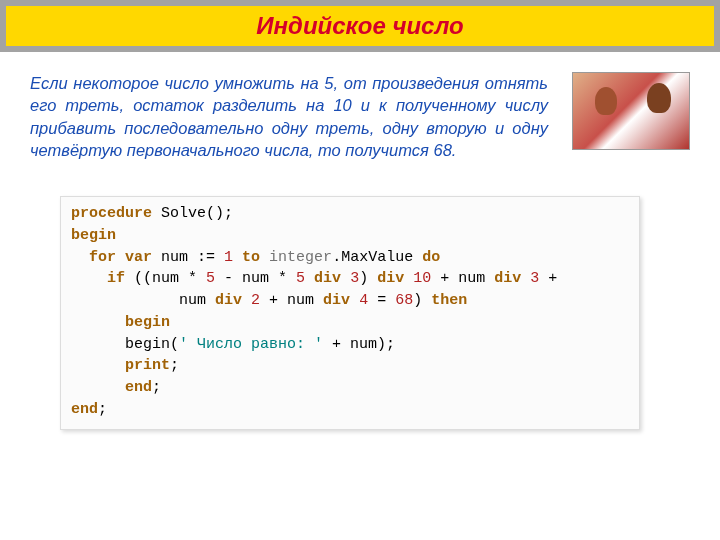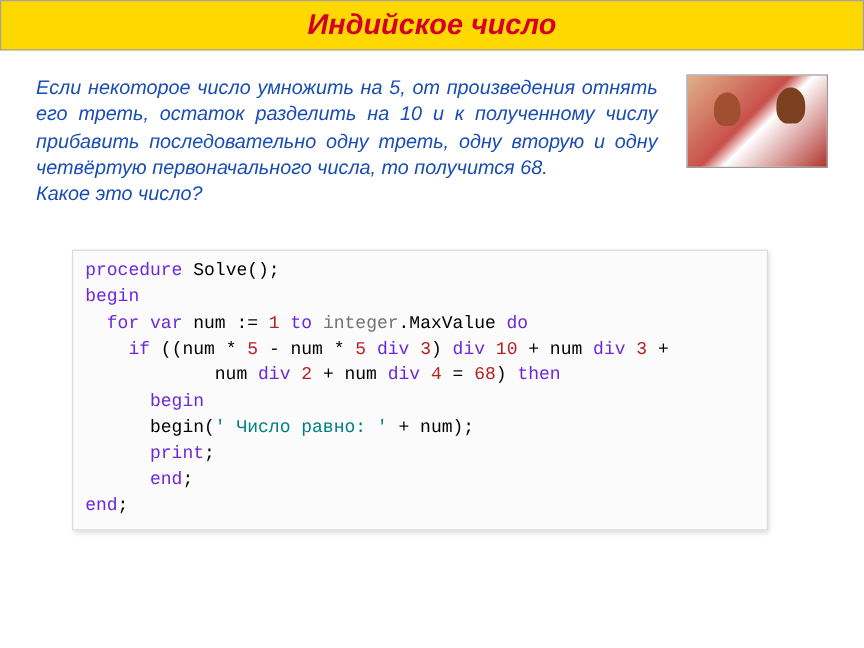--- a/index.html
+++ b/index.html
@@ -5,21 +5,21 @@
   * { margin: 0; padding: 0; box-sizing: border-box; }
   body {
     width: 720px;
     height: 540px;
     background: #ffffff;
     font-family: Arial, Helvetica, sans-serif;
     overflow: hidden;
   }
   .title-band {
     background: #ffd800;
-    border: 1px solid #a3a3a3;
+    border: 6px solid #a3a3a3;
     padding: 6px 0;
     text-align: center;
   }
   .title-band span {
     color: #d4002a;
     font-weight: bold;
     font-style: italic;
     font-size: 24px;
   }
   .problem-wrap {
@@ -70,36 +70,35 @@
     background: #fbfbfb;
     border: 1px solid #ddd;
     box-shadow: 2px 2px 4px rgba(0,0,0,0.15);
     padding: 6px 10px 8px 10px;
     font-family: "Courier New", monospace;
     font-size: 15px;
     line-height: 1.45;
     color: #000;
     white-space: pre;
   }
-  .kw   { color: #6d28d9; font-weight: normal; }
+  .kw   { color: #a16207; font-weight: bold; }
   .num  { color: #b22222; }                   
   .ty   { color: #737373; }                   
   .str  { color: #008080; }                   
 </style>
 </head>
 <body>
 
 <div class="title-band">
   <span>Индийское число</span>
 </div>
 
 <div class="problem-wrap">
   <div class="problem-text">
     <span>Если некоторое число умножить на 5, от произведения отнять его треть, остаток разделить на 10 и к полученному числу прибавить последовательно одну треть, одну вторую и одну четвёртую первоначального числа, то получится 68.</span><br>
-    <span class="question-line">Какое это число?</span>
   </div>
   <div class="photo"></div>
 </div>
 
 <div class="code-block"><span class="kw">procedure</span><span> Solve();</span>
 <span class="kw">begin</span>
 <span>  </span><span class="kw">for var</span><span> num := </span><span class="num">1</span><span> </span><span class="kw">to</span><span> </span><span class="ty">integer</span><span>.MaxValue </span><span class="kw">do</span>
 <span>    </span><span class="kw">if</span><span> ((num * </span><span class="num">5</span><span> - num * </span><span class="num">5</span><span> </span><span class="kw">div</span><span> </span><span class="num">3</span><span>) </span><span class="kw">div</span><span> </span><span class="num">10</span><span> + num </span><span class="kw">div</span><span> </span><span class="num">3</span><span> +</span>
 <span>            num </span><span class="kw">div</span><span> </span><span class="num">2</span><span> + num </span><span class="kw">div</span><span> </span><span class="num">4</span><span> = </span><span class="num">68</span><span>) </span><span class="kw">then</span>
 <span>      </span><span class="kw">begin</span>

